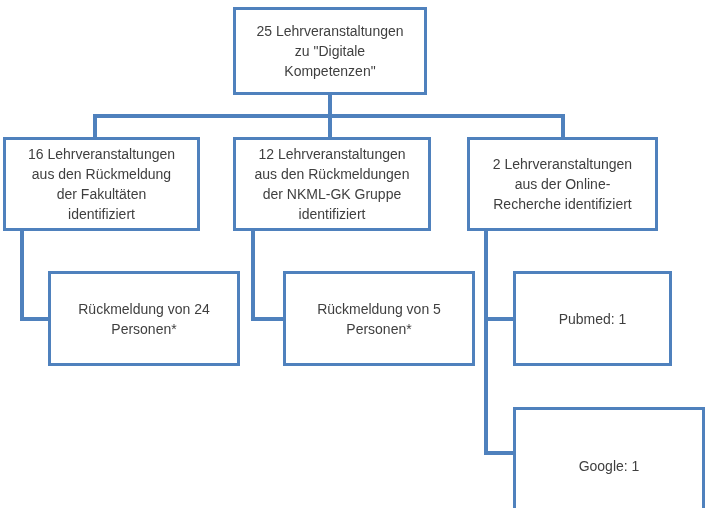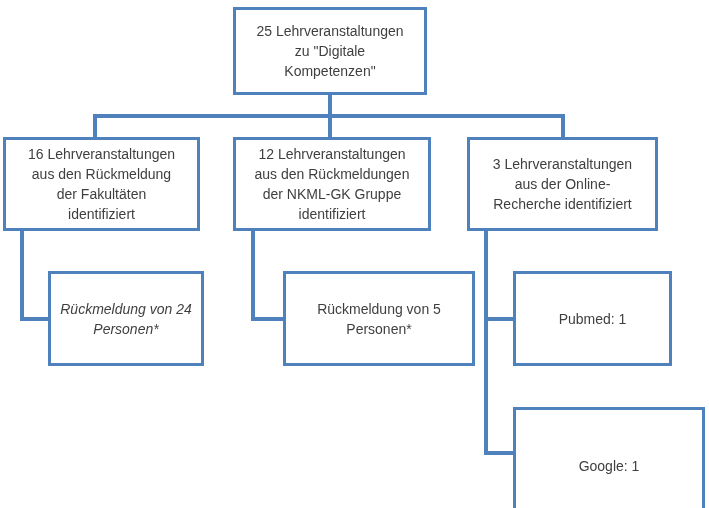--- a/index.html
+++ b/index.html
@@ -33,21 +33,21 @@
 
   
   .n-root   { left: 233px; top: 7px;   width: 194px; height: 88px; }
 
   
   .n-fac    { left: 3px;   top: 137px; width: 197px; height: 94px; }
   .n-nkml   { left: 233px; top: 137px; width: 198px; height: 94px; }
   .n-online { left: 467px; top: 137px; width: 191px; height: 94px; }
 
   
-  .n-fb24   { left: 48px;  top: 271px; width: 156px; height: 95px; font-style: italic; }
+  .n-fb24   { left: 48px;  top: 271px; width: 192px; height: 95px; }
   .n-fb9    { left: 283px; top: 271px; width: 192px; height: 95px; }
   .n-pubmed { left: 513px; top: 271px; width: 159px; height: 95px; }
   .n-google { left: 513px; top: 407px; width: 192px; height: 118px; }
 
   
   .l-root-v  { left: 328px; top: 95px;  width: 4px;   height: 42px; }
   .l-main-h  { left: 93px;  top: 114px; width: 472px; height: 4px;  }
   .l-left-v  { left: 93px;  top: 114px; width: 4px;   height: 23px; }
   .l-right-v { left: 561px; top: 114px; width: 4px;   height: 23px; }
 
@@ -88,21 +88,21 @@
   <div class="node n-fac">16 Lehrveranstaltungen
 aus den Rückmeldung
 der Fakultäten
 identifiziert</div>
 
   <div class="node n-nkml">12 Lehrveranstaltungen
 aus den Rückmeldungen
 der NKML-GK Gruppe
 identifiziert</div>
 
-  <div class="node n-online">3 Lehrveranstaltungen
+  <div class="node n-online">2 Lehrveranstaltungen
 aus der Online-
 Recherche identifiziert</div>
 
   <div class="node n-fb24">Rückmeldung von 24
 Personen*</div>
 
   <div class="node n-fb9">Rückmeldung von 5
 Personen*</div>
 
   <div class="node n-pubmed">Pubmed: 1</div>

